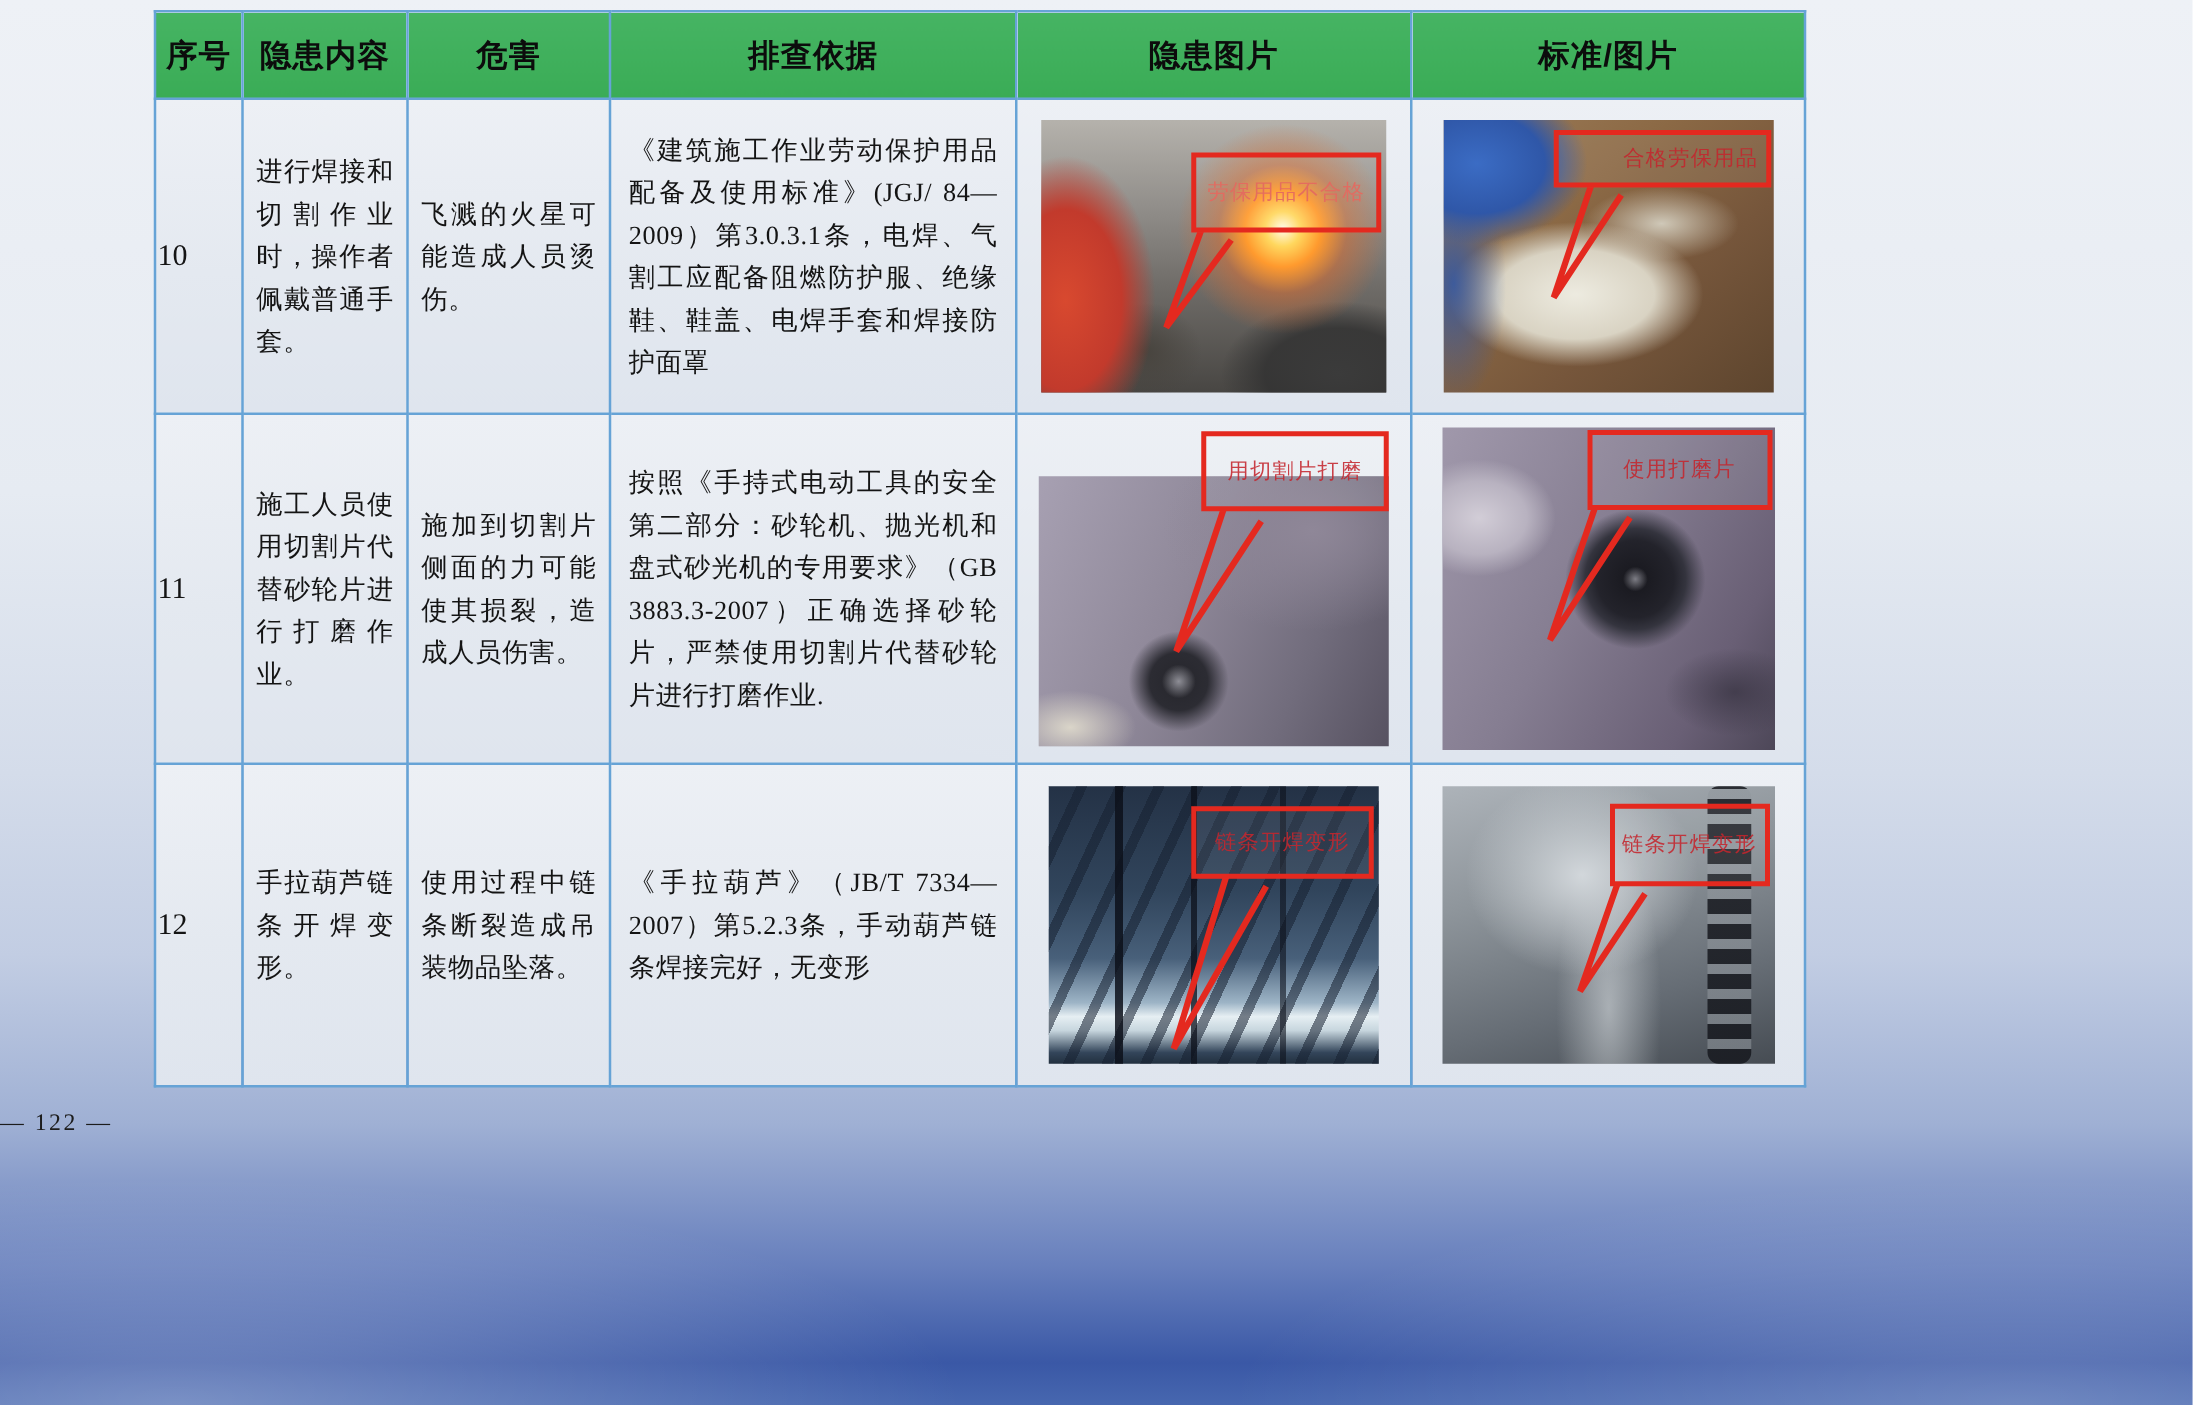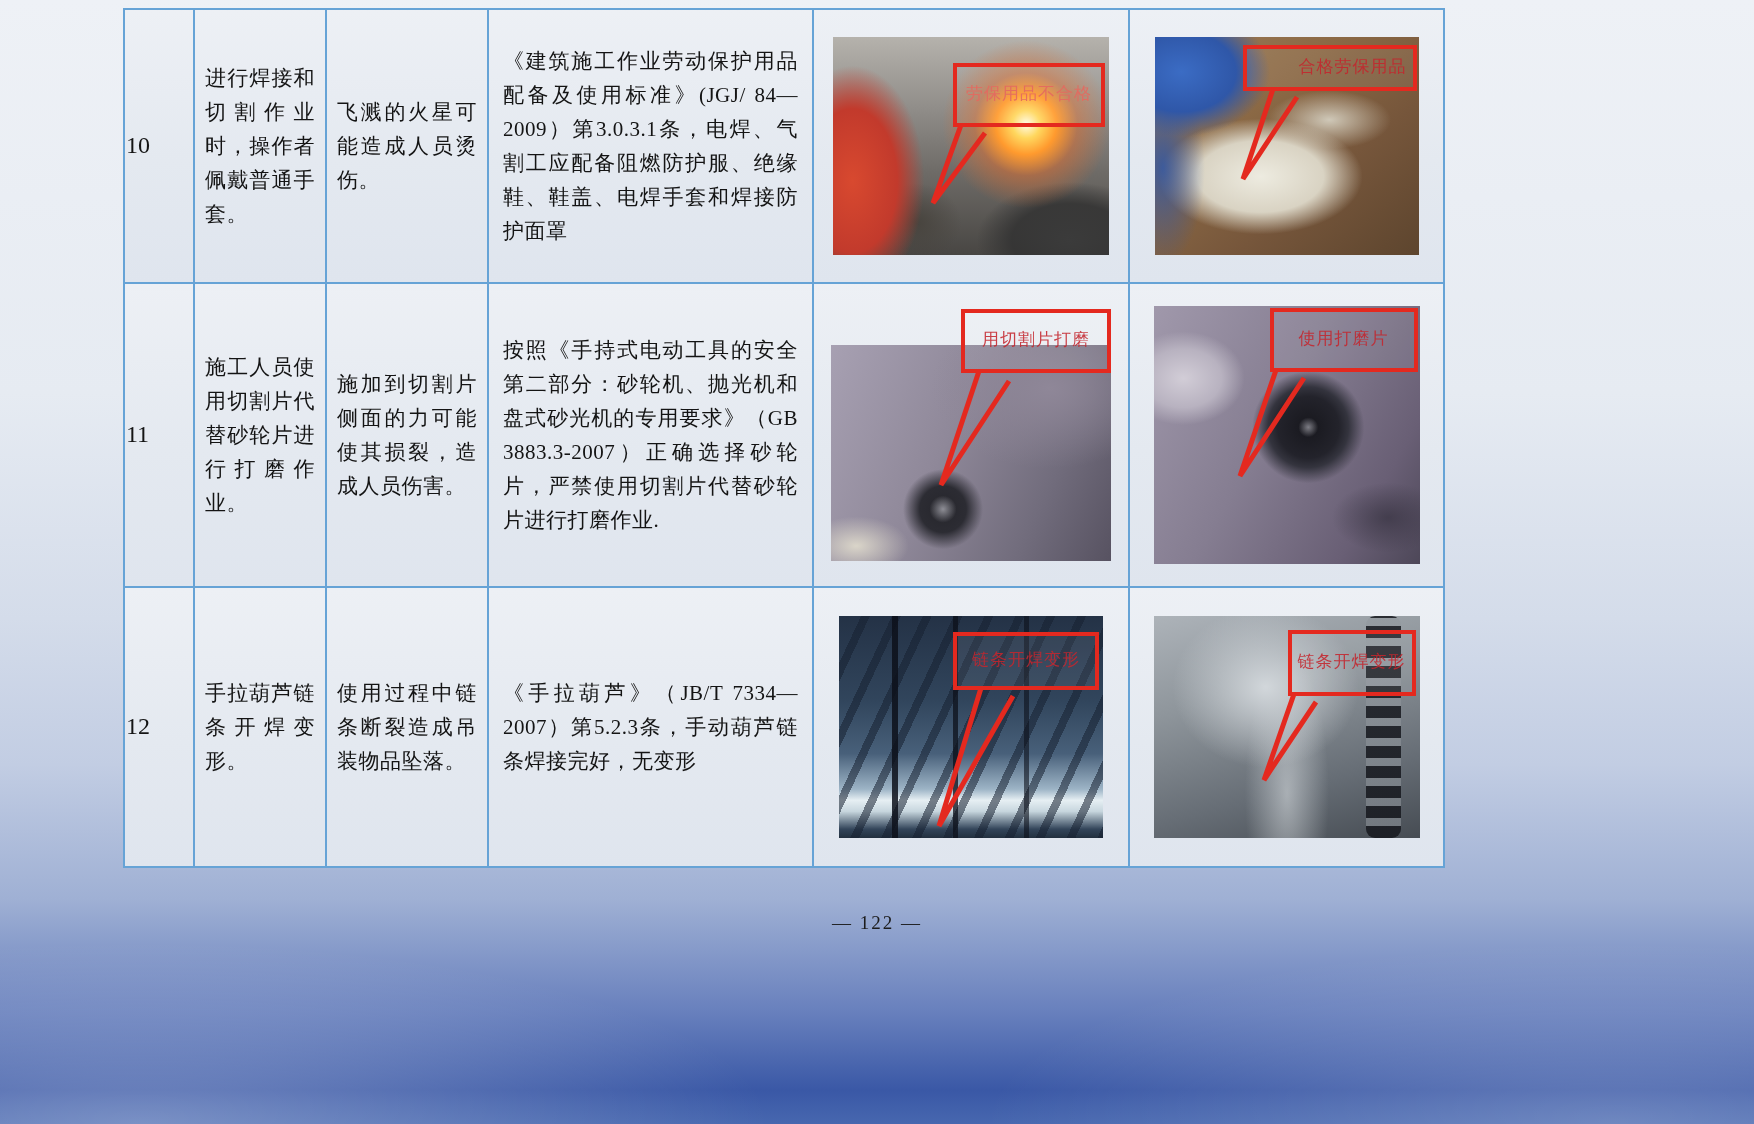--- a/index.html
+++ b/index.html
@@ -114,37 +114,45 @@
   .co-p11h{right:0;top:0;width:150px;height:64px;}
   .tl-p11h{right:96px;top:60px;}
   .co-p11s{right:2px;top:2px;width:148px;height:64px;justify-content:center;}
   .tl-p11s{right:110px;top:62px;}
   .co-p12h{right:4px;top:16px;width:146px;height:58px;}
   .tl-p12h{right:84px;top:70px;}
   .co-p12s{right:4px;top:14px;width:128px;height:66px;}
   .tl-p12s{right:98px;top:76px;}
   
   .page-no{
-    position:absolute;left:0;top:912px;width:100%;text-align:center;
+    position:absolute;left:0;top:888px;width:100%;text-align:left;
     font-size:19px;color:#1c1c1c;letter-spacing:2px;
   }
 </style>
 </head>
 <body>
 
 <table class="doc-table">
   <colgroup>
     <col style="width:70px">
       <col style="width:132px">
       <col style="width:162px">
     <col style="width:325px">
       <col style="width:316px">
       <col style="width:315px">
   </colgroup>
   <tbody>
+      <tr style="height:70px">
+    <th>序号</th>
+    <th>隐患内容</th>
+    <th>危害</th>
+    <th>排查依据</th>
+    <th>隐患图片</th>
+    <th>标准/图片</th>
+  </tr>
 
   <tr style="height:252px">
     <td class="no-cell">10</td>
     <td class="pad">
           <span class="cell-text">进行焊接和切割作业时，操作者佩戴普通手套。</span>
         </td>
     <td class="pad">
           <span class="cell-text">飞溅的火星可能造成人员烫伤。</span>
         </td>
     <td class="pad-basis">

